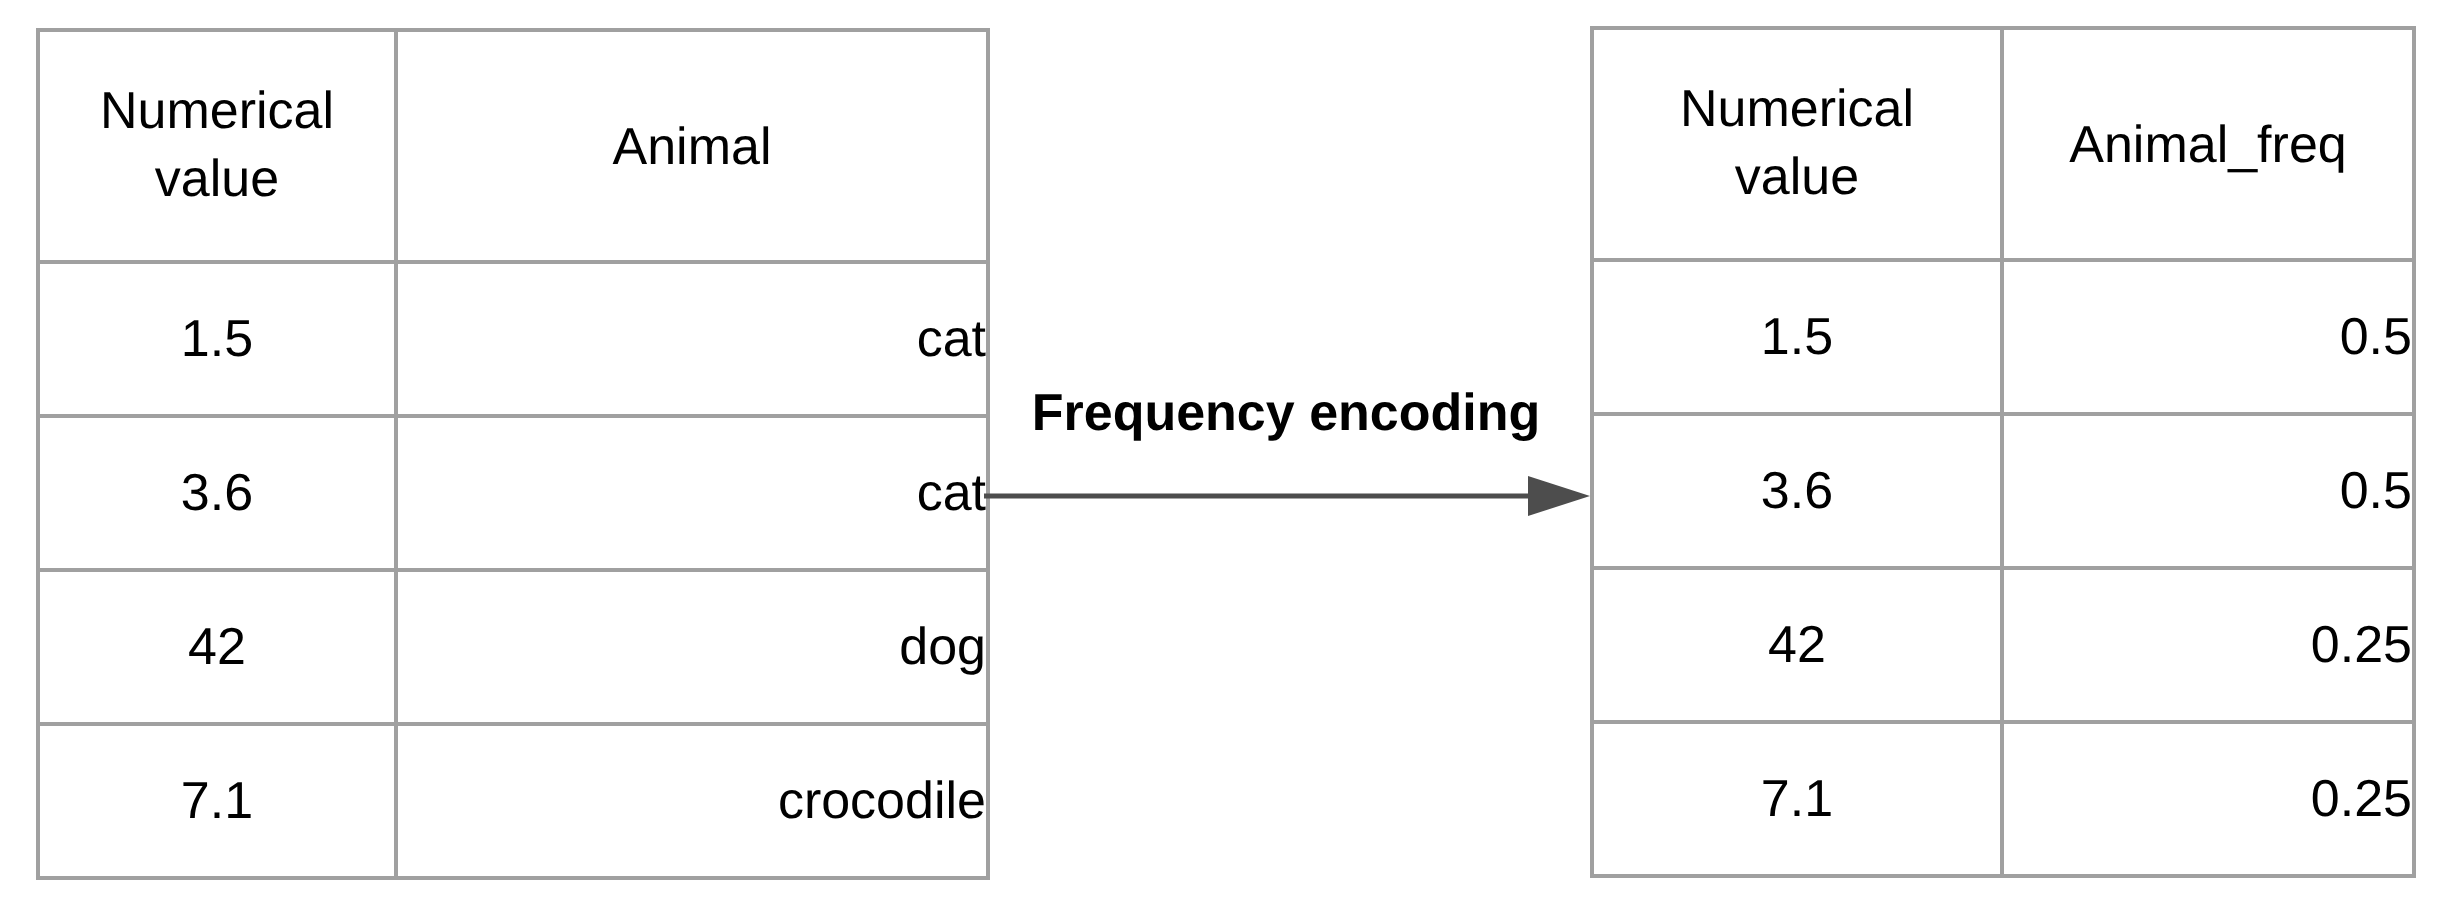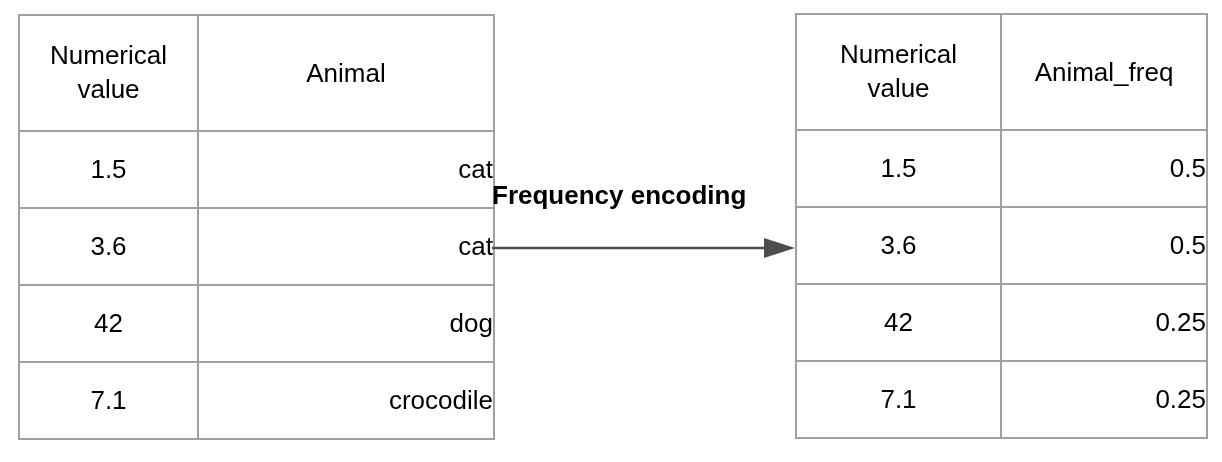--- a/index.html
+++ b/index.html
@@ -29,22 +29,22 @@
   .table-left{left:18px;top:14px;width:475px;}
   .table-left col.c1{width:179px;}
   .table-left col.c2{width:296px;}
 
   .table-right{left:795px;top:13px;width:411px;}
   .table-right col.c1{width:205px;}
   .table-right col.c2{width:206px;}
 
   .arrow-label{
     position:absolute;
-    left:492px;top:180px;width:302px;
-    text-align:left;
+    left:492px;top:191px;width:302px;
+    text-align:center;
     font-weight:bold;
     font-size:26px;
     line-height:1.2;
     white-space:nowrap;
   }
   .arrow-svg{position:absolute;left:492px;top:236px;}
 </style>
 </head>
 <body>
 

